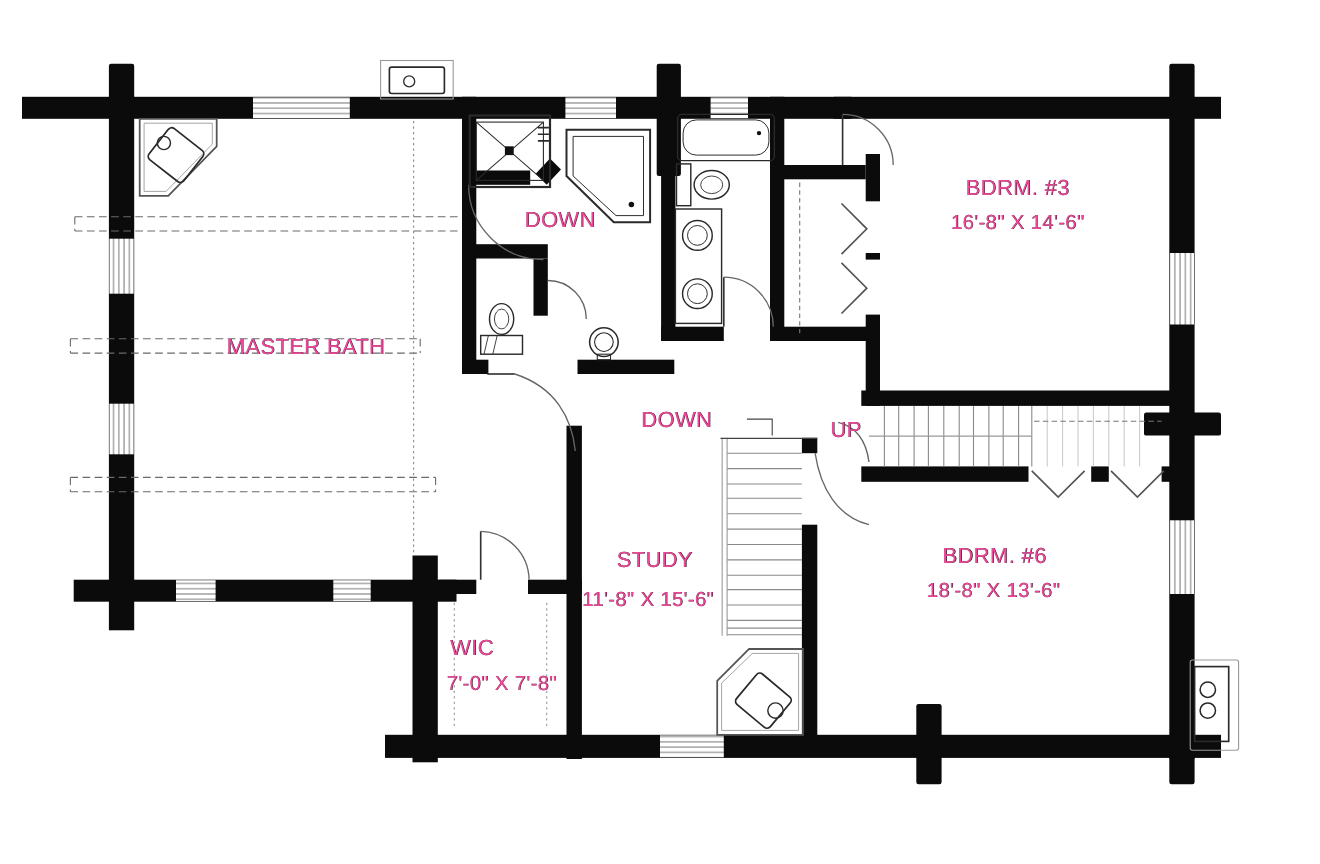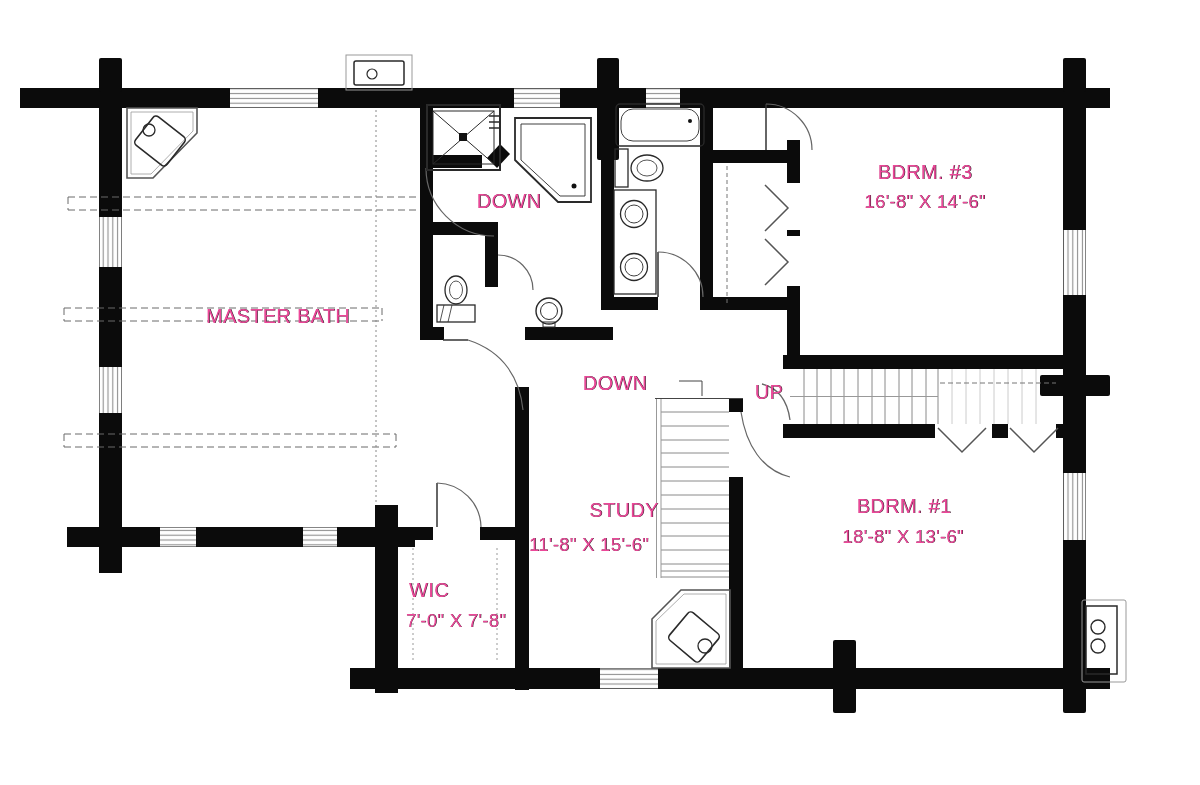--- a/index.html
+++ b/index.html
@@ -218,21 +218,21 @@
       <circle cx="1098" cy="627" r="7" stroke-width="1.4"></circle>
       <circle cx="1098" cy="646" r="7" stroke-width="1.4"></circle>
     </g>
   </g>
 </svg>
 
   <div class="label room" style="left:278px;top:316px">MASTER BATH</div>
   <div class="label room" style="left:509px;top:201px">DOWN</div>
   <div class="label room" style="left:925px;top:172px">BDRM. #3</div>
   <div class="label dim" style="left:925px;top:202px">16'-8" X 14'-6"</div>
-  <div class="label room" style="left:904px;top:506px">BDRM. #1</div>
+  <div class="label room" style="left:904px;top:506px">BDRM. #6</div>
   <div class="label dim" style="left:903px;top:537px">18'-8" X 13'-6"</div>
-  <div class="label room" style="left:624px;top:510px">STUDY</div>
+  <div class="label room" style="left:595px;top:510px">STUDY</div>
   <div class="label dim" style="left:589px;top:545px">11'-8" X 15'-6"</div>
   <div class="label room" style="left:429px;top:590px">WIC</div>
   <div class="label dim" style="left:456px;top:621px">7'-0" X 7'-8"</div>
   <div class="label room" style="left:615px;top:383px">DOWN</div>
   <div class="label room" style="left:769px;top:392px">UP</div>
 </div>
 
 </body></html>

